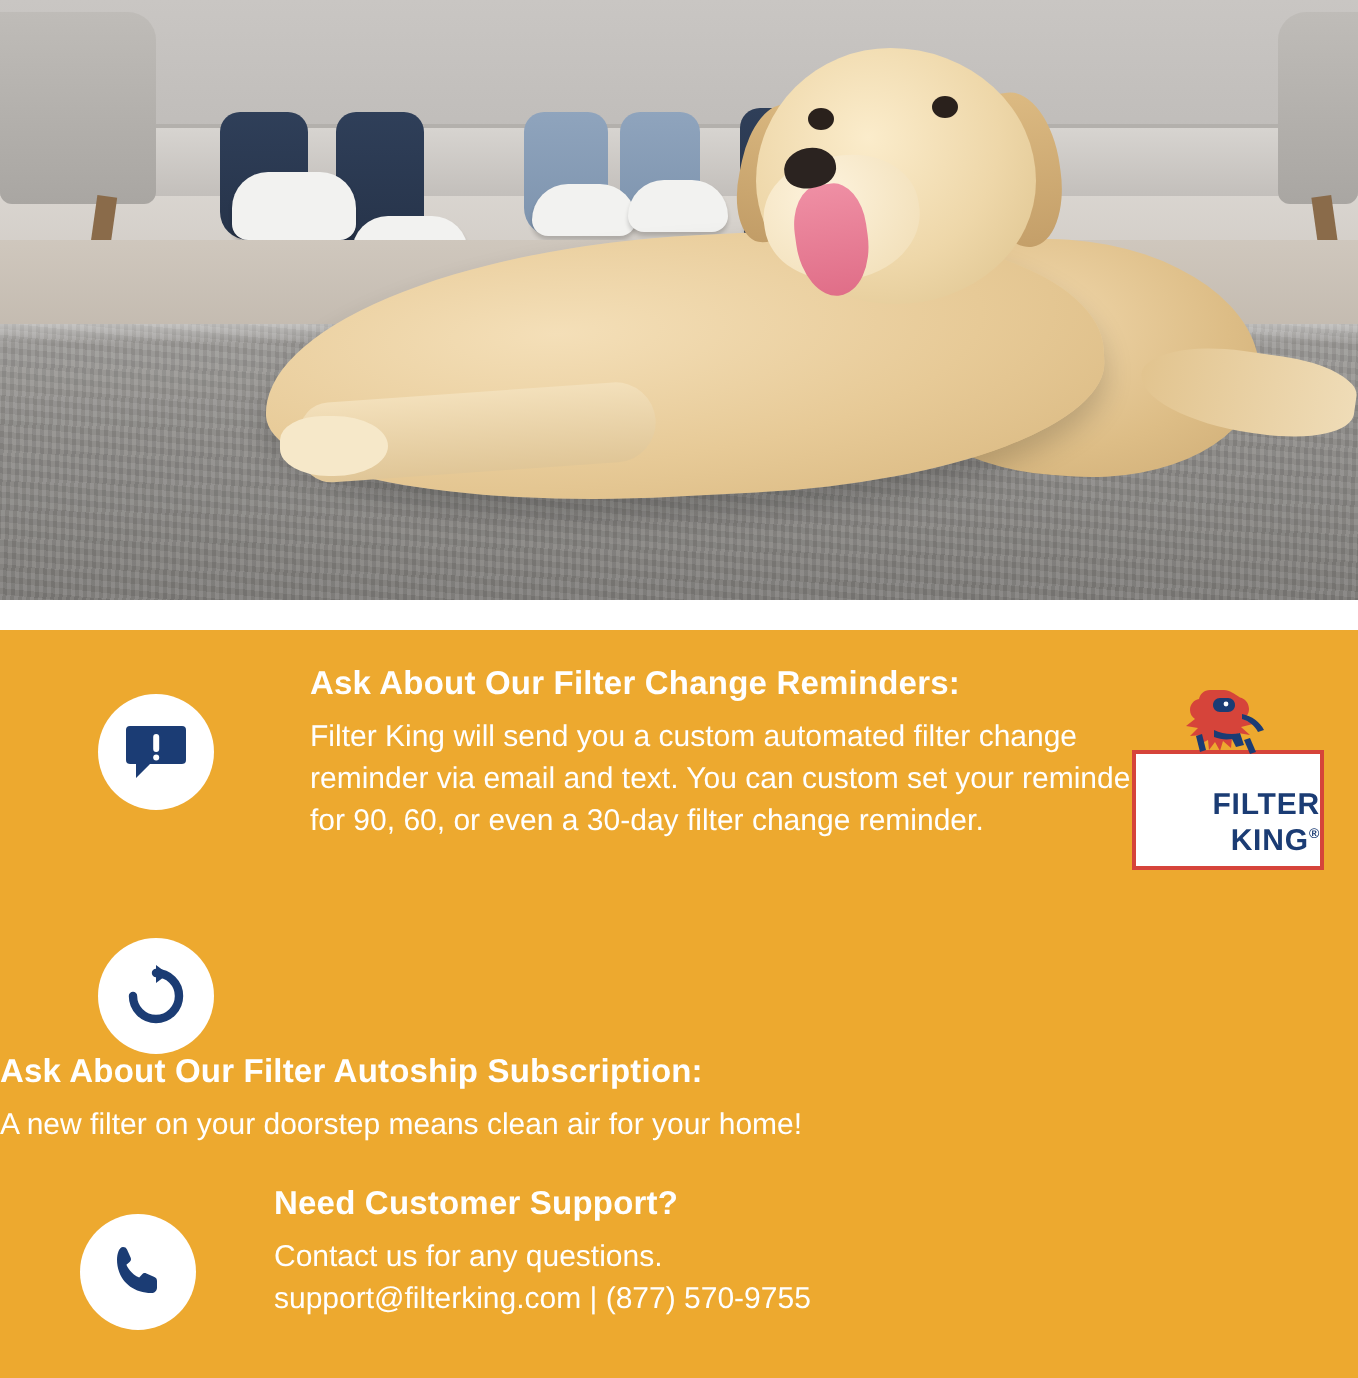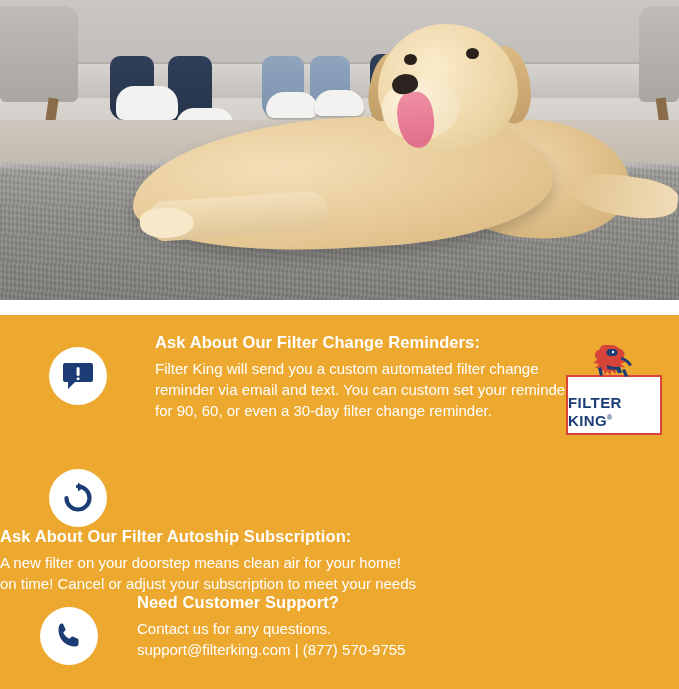--- a/index.html
+++ b/index.html
@@ -237,21 +237,21 @@
 
   
   .logo-box {
     position: absolute;
     top: 60px; left: 566px;
     width: 96px; height: 60px;
     border: 2px solid #d6443a;
     background: #ffffff;
     display: flex;
     flex-direction: column;
-    align-items: flex-start;
+    align-items: flex-end;
     justify-content: flex-end;
     padding-bottom: 5px;
     box-sizing: border-box;
   }
   .logo-word {
     color: #1b3c74;
     font-size: 15px;
     font-weight: bold;
     letter-spacing: .4px;
     line-height: 15px;
@@ -348,21 +348,20 @@
           <svg width="32" height="32" viewBox="0 0 32 32" aria-hidden="true">
             <path d="M16 4.5a11.5 11.5 0 1 1-11.5 11.5" fill="none" stroke="#1b3c74" stroke-width="4.2" stroke-linecap="round"></path>
             <path d="M16 0.5 L16 9.5 L22 5 Z" fill="#1b3c74"></path>
           </svg>
         </div>
       </div>
       <div class="text-col">
         <p class="head">Ask About Our Filter Autoship Subscription:</p>
         <p class="body-txt">
           <span class="ln">A new filter on your doorstep means clean air for your home!</span>
-          <span class="ln">on time! Cancel or adjust your subscription to meet your needs</span>
         </p>
       </div>
     </div>
 
     <div class="row row-3">
       <div class="icon-col">
         <div class="icon-circle">
           <svg width="30" height="30" viewBox="0 0 30 30" aria-hidden="true">
             <path d="M7.5 2.5c1 0 1.6.4 2 1.3l1.8 4c.4.9.2 1.6-.5 2.2l-1.6 1.4c1.2 2.8 3.6 5.2 6.4 6.4l1.4-1.6c.6-.7 1.3-.9 2.2-.5l4 1.8c.9.4 1.3 1 1.3 2v3.2c0 1.6-1.2 2.8-2.8 2.8C11.6 25.5 4.5 18.4 4.5 8.8 4.5 6 5.5 2.5 7.5 2.5z" fill="#1b3c74"></path>
           </svg>

